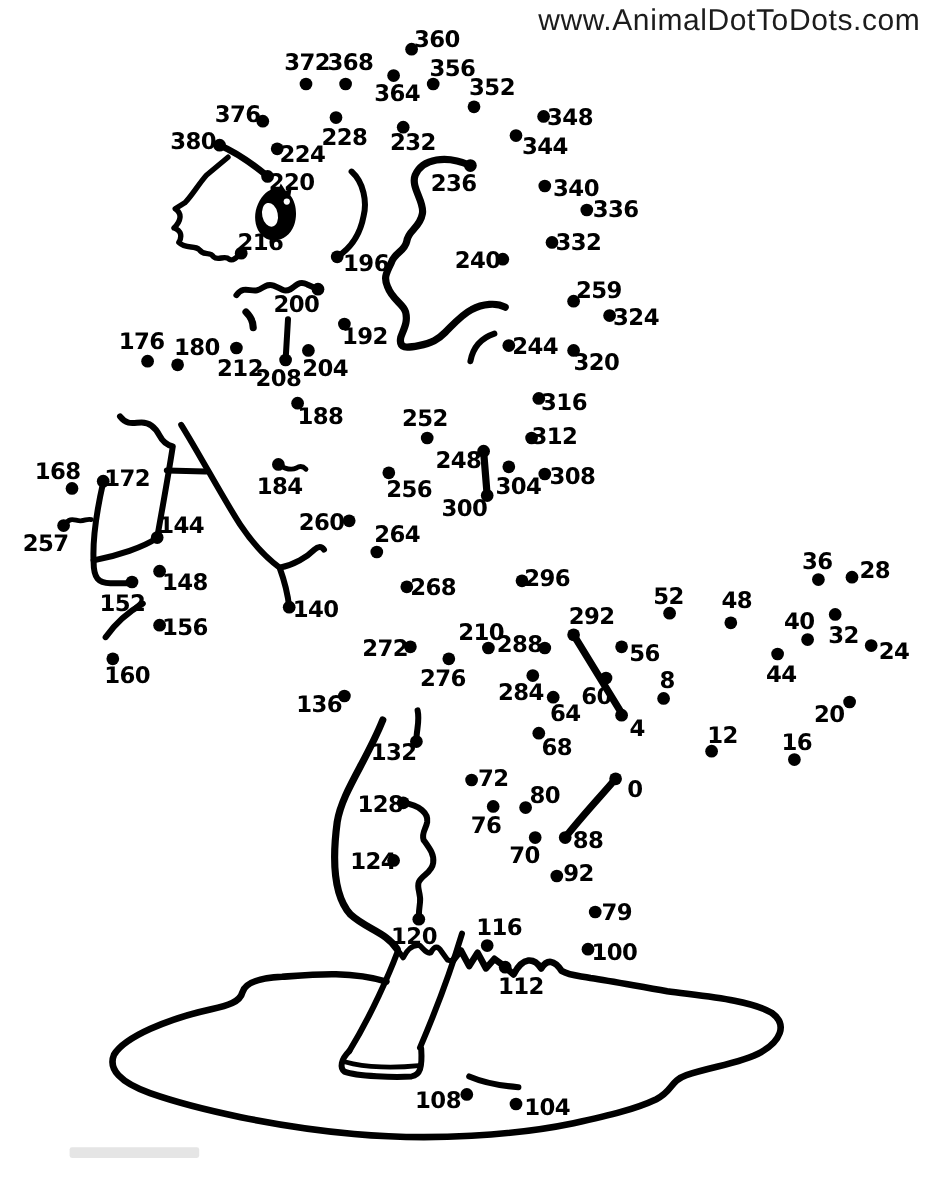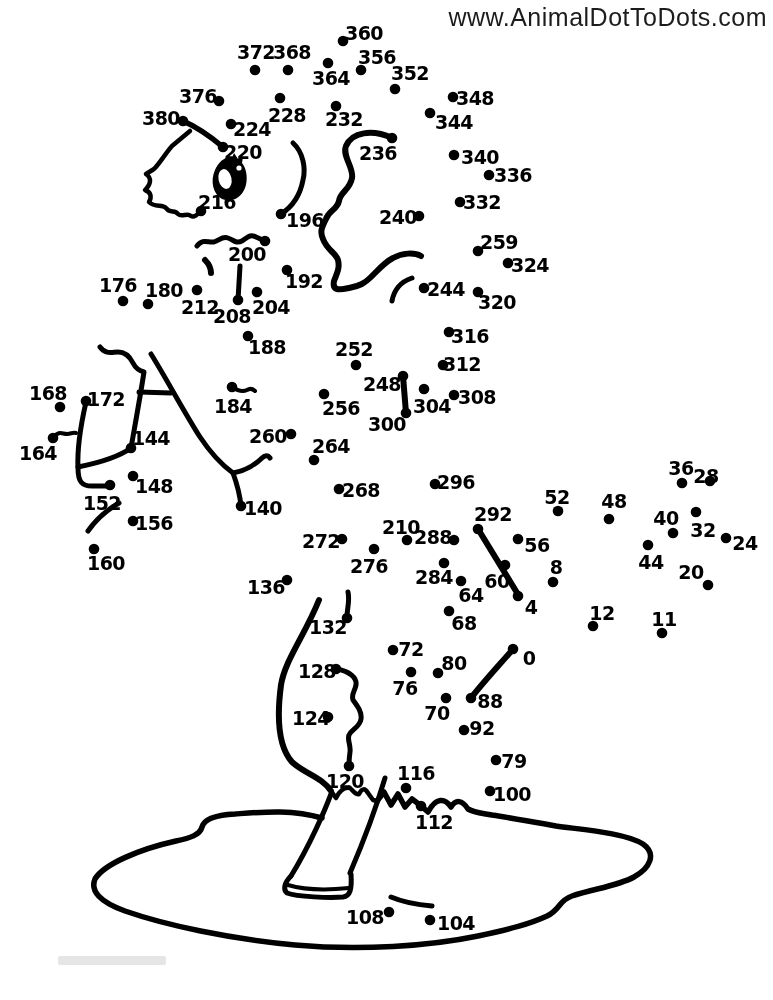--- a/index.html
+++ b/index.html
@@ -191,24 +191,24 @@
         <circle cx="219" cy="101" r="5.3" fill="#000000" stroke="none"></circle>
         <circle cx="183" cy="121" r="5.3" fill="#000000" stroke="none"></circle>
       </g>
   </svg>
 
   <div id="labels-layer">
       <div class="dot-label" style="left: 529px; top: 658px;">0</div>
       <div class="dot-label" style="left: 531px; top: 607px;">4</div>
       <div class="dot-label" style="left: 556px; top: 567px;">8</div>
       <div class="dot-label" style="left: 602px; top: 613px;">12</div>
-      <div class="dot-label" style="left: 664px; top: 619px;">11</div>
-      <div class="dot-label" style="left: 691px; top: 572px;">20</div>
+      <div class="dot-label" style="left: 664px; top: 619px;">16</div>
+      <div class="dot-label" style="left: 691px; top: 596px;">20</div>
       <div class="dot-label" style="left: 745px; top: 543px; text-align: center;">24</div>
-      <div class="dot-label" style="left: 706px; top: 476px;">28</div>
+      <div class="dot-label" style="left: 729px; top: 476px;">28</div>
       <div class="dot-label" style="left: 703px; top: 530px;">32</div>
       <div class="dot-label" style="left: 681px; top: 468px;">36</div>
       <div class="dot-label" style="left: 666px; top: 518px;">40</div>
       <div class="dot-label" style="left: 651px; top: 562px;">44</div>
       <div class="dot-label" style="left: 614px; top: 501px;">48</div>
       <div class="dot-label" style="left: 557px; top: 497px;">52</div>
       <div class="dot-label" style="left: 537px; top: 545px;">56</div>
       <div class="dot-label" style="left: 497px; top: 581px;">60</div>
       <div class="dot-label" style="left: 471px; top: 595px;">64</div>
       <div class="dot-label" style="left: 464px; top: 623px;">68</div>
@@ -228,21 +228,21 @@
       <div class="dot-label" style="left: 311px; top: 718px;">124</div>
       <div class="dot-label" style="left: 317px; top: 671px;">128</div>
       <div class="dot-label" style="left: 328px; top: 627px;">132</div>
       <div class="dot-label" style="left: 266px; top: 587px;">136</div>
       <div class="dot-label" style="left: 263px; top: 508px;">140</div>
       <div class="dot-label" style="left: 151px; top: 438px;">144</div>
       <div class="dot-label" style="left: 154px; top: 486px;">148</div>
       <div class="dot-label" style="left: 102px; top: 503px;">152</div>
       <div class="dot-label" style="left: 154px; top: 523px;">156</div>
       <div class="dot-label" style="left: 106px; top: 563px;">160</div>
-      <div class="dot-label" style="left: 38px; top: 453px;">164</div>
+      <div class="dot-label" style="left: 38px; top: 453px;">257</div>
       <div class="dot-label" style="left: 48px; top: 393px;">168</div>
       <div class="dot-label" style="left: 106px; top: 399px;">172</div>
       <div class="dot-label" style="left: 118px; top: 285px;">176</div>
       <div class="dot-label" style="left: 164px; top: 290px;">180</div>
       <div class="dot-label" style="left: 233px; top: 406px;">184</div>
       <div class="dot-label" style="left: 267px; top: 347px;">188</div>
       <div class="dot-label" style="left: 304px; top: 281px;">192</div>
       <div class="dot-label" style="left: 305px; top: 220px;">196</div>
       <div class="dot-label" style="left: 247px; top: 254px;">200</div>
       <div class="dot-label" style="left: 271px; top: 307px;">204</div>

